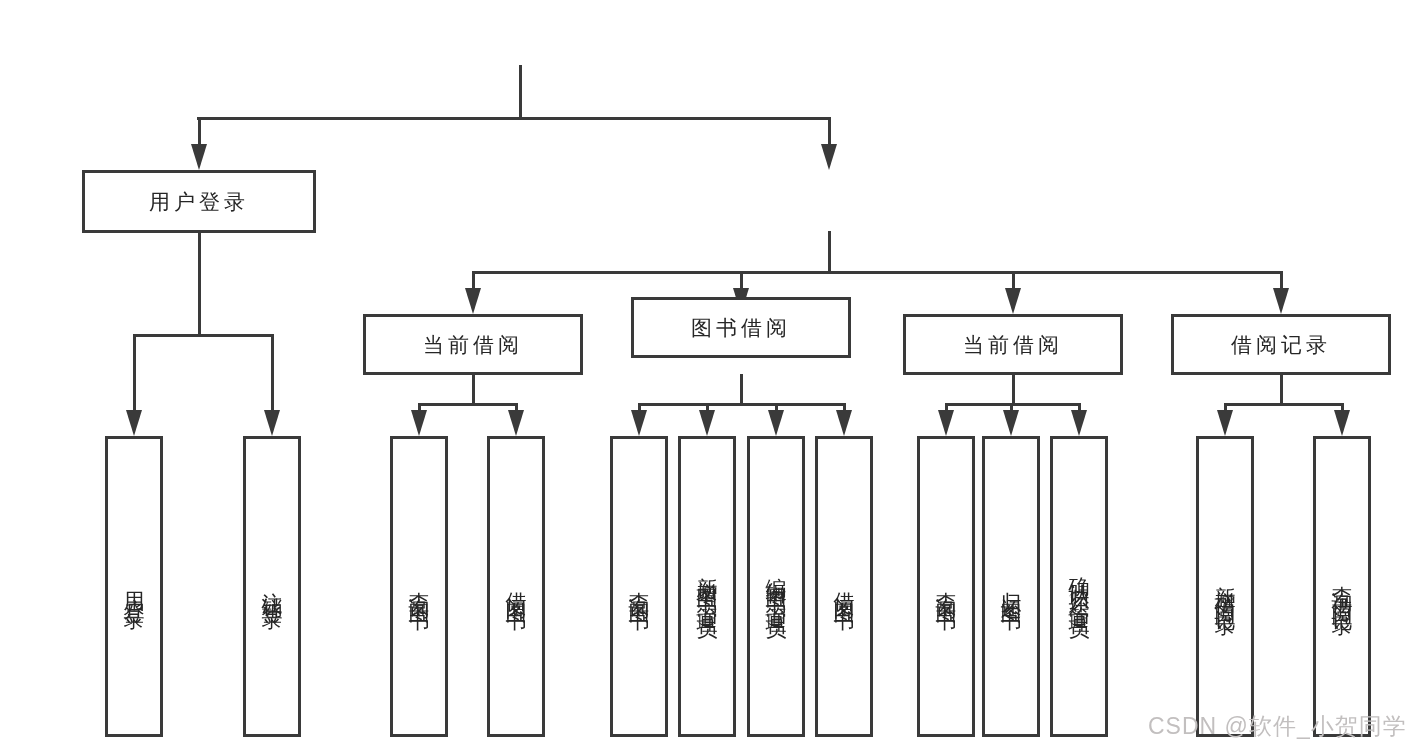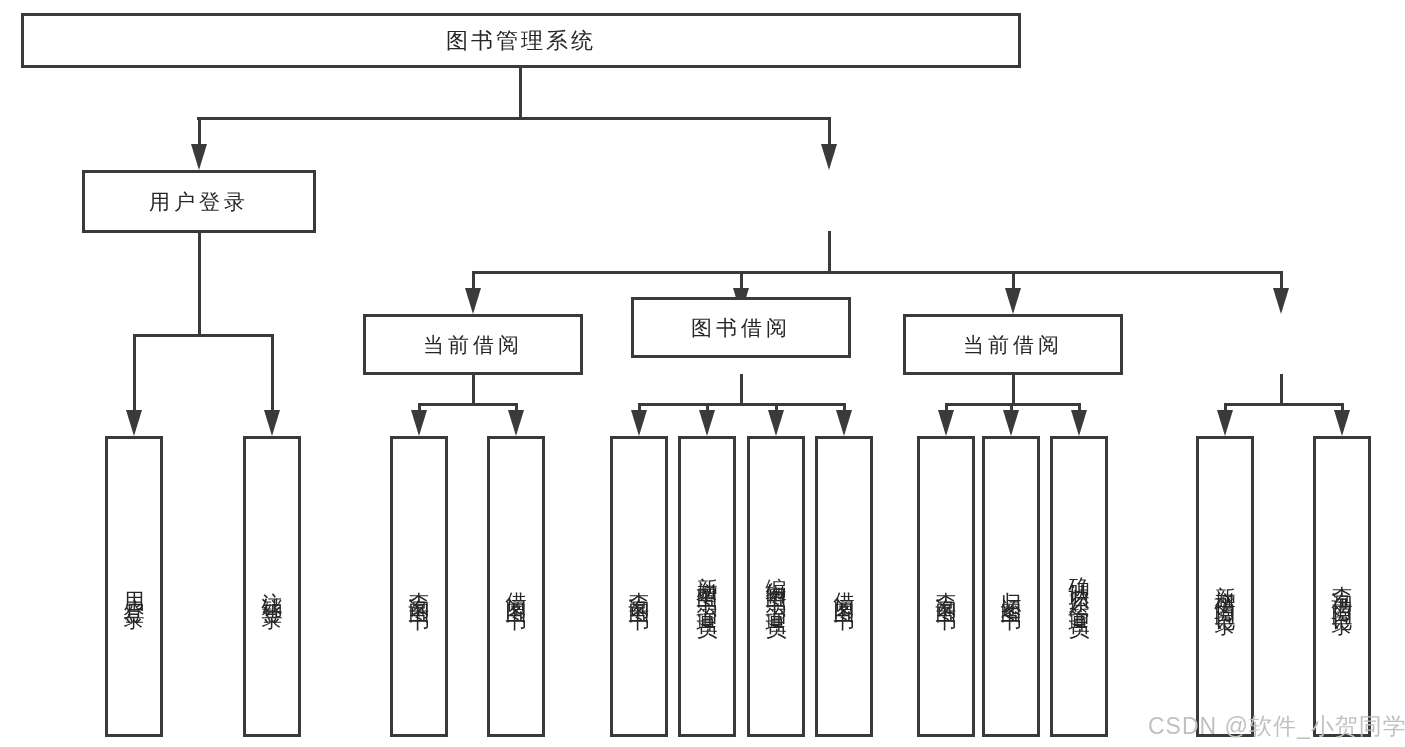--- a/index.html
+++ b/index.html
@@ -68,21 +68,20 @@
     color: #c2bfbf;
     z-index: 10;
     white-space: nowrap;
   }
 </style>
 </head>
 <body>
 
 <div class="stage">
 
-  <div class="node root" style="left:21px; top:13px; width:1000px; height:55px;">图书管理系统</div>
 
   <div class="vline" style="left:519px; top:65px; height:53px;"></div>
   <div class="hline" style="left:197px; top:117px; width:634px;"></div>
   <div class="vline" style="left:198px; top:117px; height:29px;"></div>
   <div class="vline" style="left:828px; top:117px; height:29px;"></div>
   <div class="arrow" style="left:191px; top:144px;"></div>
   <div class="arrow" style="left:821px; top:144px;"></div>
 
   <div class="node" style="left:82px; top:170px; width:234px; height:63px;">用户登录</div>
 
@@ -100,20 +99,21 @@
   <div class="vline" style="left:1012px; top:271px; height:20px;"></div>
   <div class="vline" style="left:1280px; top:271px; height:20px;"></div>
   <div class="arrow" style="left:465px; top:288px;"></div>
   <div class="arrow" style="left:733px; top:288px;"></div>
   <div class="arrow" style="left:1005px; top:288px;"></div>
   <div class="arrow" style="left:1273px; top:288px;"></div>
 
   <div class="node" style="left:363px; top:314px; width:220px; height:61px;">当前借阅</div>
   <div class="node" style="left:631px; top:297px; width:220px; height:61px;">图书借阅</div>
   <div class="node" style="left:903px; top:314px; width:220px; height:61px;">当前借阅</div>
+  <div class="node" style="left:1171px; top:314px; width:220px; height:61px;">借阅记录</div>
 
   <div class="vline" style="left:472px; top:374px; height:32px;"></div>
   <div class="hline" style="left:418px; top:403px; width:100px;"></div>
   <div class="vline" style="left:418px; top:403px; height:10px;"></div>
   <div class="vline" style="left:515px; top:403px; height:10px;"></div>
   <div class="arrow" style="left:411px; top:410px;"></div>
   <div class="arrow" style="left:508px; top:410px;"></div>
 
   <div class="vline" style="left:740px; top:374px; height:32px;"></div>
   <div class="hline" style="left:638px; top:403px; width:208px;"></div>

